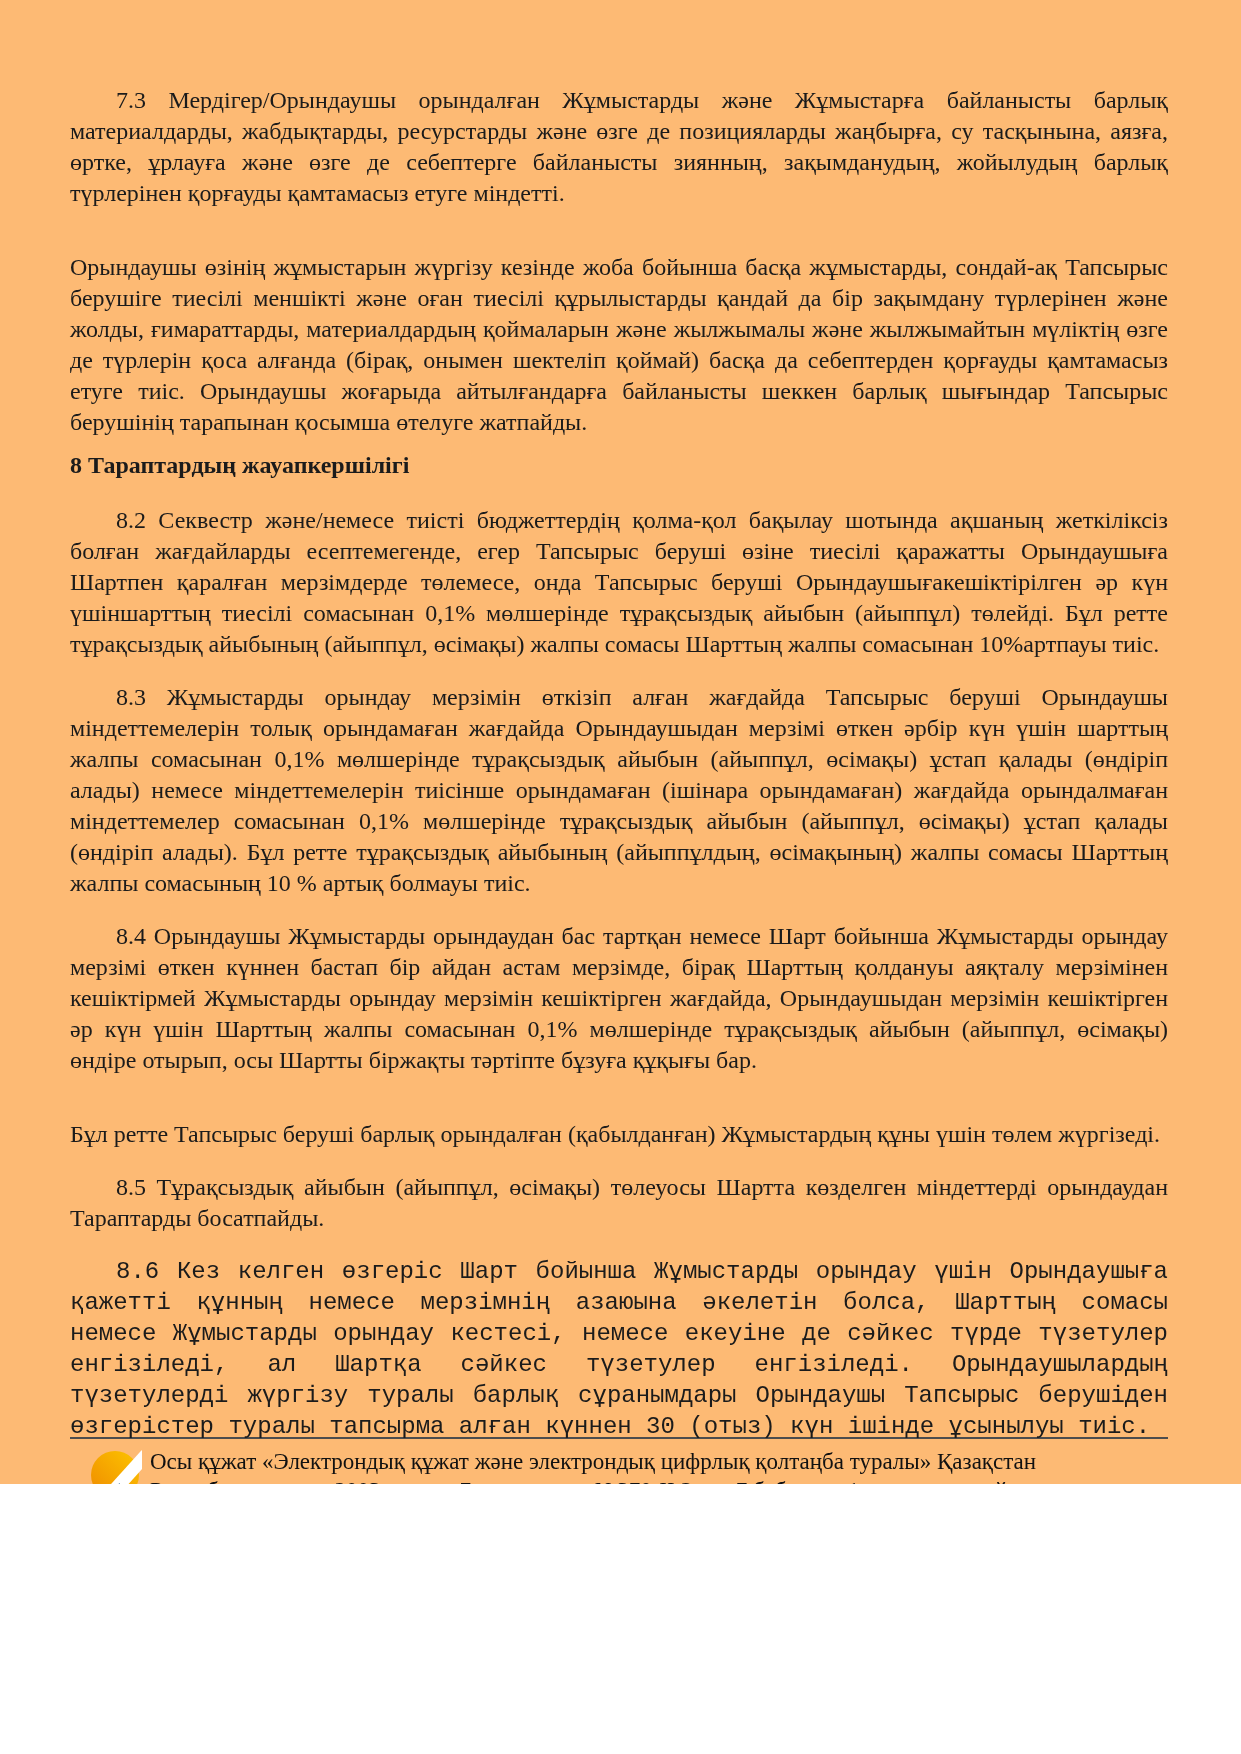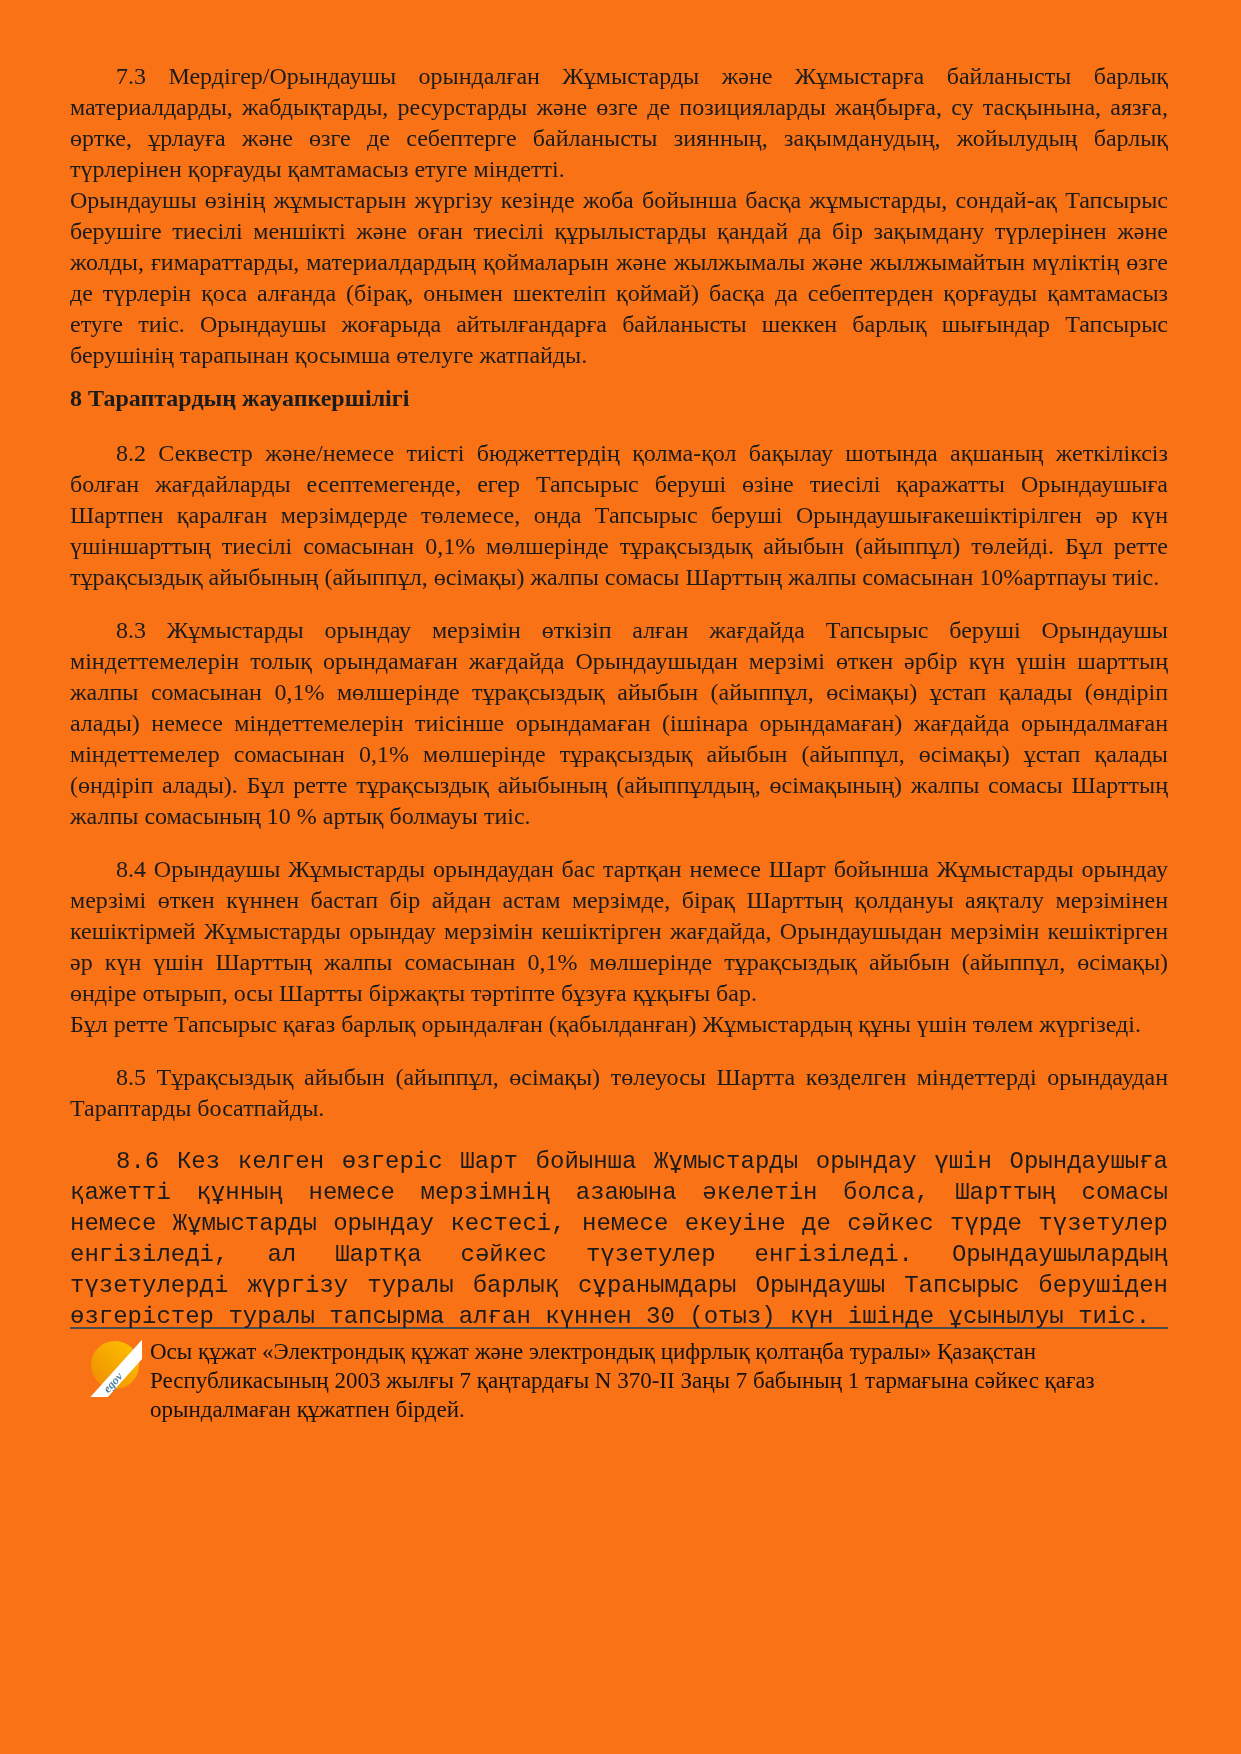--- a/index.html
+++ b/index.html
@@ -3,40 +3,41 @@
 <meta charset="utf-8">
 <style>
   html, body {
     margin: 0;
     padding: 0;
     background: #ffffff;
   }
   .page {
     position: relative;
     width: 1241px;
-    height: 1754px;
+    height: 1484px;
     box-sizing: border-box;
-    background: #f97316;
-    padding: 61px 73px 0 70px;
+    background: #fdba74;
+    padding: 85px 73px 0 70px;
     font-family: "Liberation Serif", "DejaVu Serif", serif;
     color: #1b1b1b;
     overflow: hidden;
   }
   .para {
     font-size: 24px;
     line-height: 31px;
     text-align: justify;
     margin: 0 0 22px 0;
   }
   .para p {
     margin: 0;
     text-indent: 46px;
   }
   .para p.noindent {
     text-indent: 0;
+    margin-top: 43px;
   }
   .section-heading {
     font-size: 24px;
     line-height: 31px;
     font-weight: bold;
     text-align: left;
     margin: -10px 0 24px 0;
   }
   .para.last {
     margin-bottom: 0;
@@ -81,21 +82,21 @@
   <div class="para">
     <p>8.2 Секвестр және/немесе тиісті бюджеттердің қолма-қол бақылау шотында ақшаның жеткіліксіз болған жағдайларды есептемегенде, егер Тапсырыс беруші өзіне тиесілі қаражатты Орындаушыға Шартпен қаралған мерзімдерде төлемесе, онда Тапсырыс беруші Орындаушығакешіктірілген әр күн үшіншарттың тиесілі сомасынан 0,1% мөлшерінде тұрақсыздық айыбын (айыппұл) төлейді. Бұл ретте тұрақсыздық айыбының (айыппұл, өсімақы) жалпы сомасы Шарттың жалпы сомасынан 10%артпауы тиіс.</p>
   </div>
 
   <div class="para">
     <p>8.3 Жұмыстарды орындау мерзімін өткізіп алған жағдайда Тапсырыс беруші Орындаушы міндеттемелерін толық орындамаған жағдайда Орындаушыдан мерзімі өткен әрбір күн үшін шарттың жалпы сомасынан 0,1% мөлшерінде тұрақсыздық айыбын (айыппұл, өсімақы) ұстап қалады (өндіріп алады) немесе міндеттемелерін тиісінше орындамаған (ішінара орындамаған) жағдайда орындалмаған міндеттемелер сомасынан 0,1% мөлшерінде тұрақсыздық айыбын (айыппұл, өсімақы) ұстап қалады (өндіріп алады). Бұл ретте тұрақсыздық айыбының (айыппұлдың, өсімақының) жалпы сомасы Шарттың жалпы сомасының 10 % артық болмауы тиіс.</p>
   </div>
 
   <div class="para">
     <p>8.4 Орындаушы Жұмыстарды орындаудан бас тартқан немесе Шарт бойынша Жұмыстарды орындау мерзімі өткен күннен бастап бір айдан астам мерзімде, бірақ Шарттың қолдануы аяқталу мерзімінен кешіктірмей Жұмыстарды орындау мерзімін кешіктірген жағдайда, Орындаушыдан мерзімін кешіктірген әр күн үшін Шарттың жалпы сомасынан 0,1% мөлшерінде тұрақсыздық айыбын (айыппұл, өсімақы) өндіре отырып, осы Шартты біржақты тәртіпте бұзуға құқығы бар.</p>
-    <p class="noindent">Бұл ретте Тапсырыс қағаз барлық орындалған (қабылданған) Жұмыстардың құны үшін төлем жүргізеді.</p>
+    <p class="noindent">Бұл ретте Тапсырыс беруші барлық орындалған (қабылданған) Жұмыстардың құны үшін төлем жүргізеді.</p>
   </div>
 
   <div class="para">
     <p>8.5 Тұрақсыздық айыбын (айыппұл, өсімақы) төлеуосы Шартта көзделген міндеттерді орындаудан Тараптарды босатпайды.</p>
   </div>
 
   <div class="para last">
     <p>8.6 Кез келген өзгеріс Шарт бойынша Жұмыстарды орындау үшін Орындаушыға қажетті құнның немесе мерзімнің азаюына әкелетін болса, Шарттың сомасы немесе Жұмыстарды орындау кестесі, немесе екеуіне де сәйкес түрде түзетулер енгізіледі, ал Шартқа сәйкес түзетулер енгізіледі. Орындаушылардың түзетулерді жүргізу туралы барлық сұранымдары Орындаушы Тапсырыс берушіден өзгерістер туралы тапсырма алған күннен 30 (отыз) күн ішінде ұсынылуы тиіс.</p>
   </div>
 

